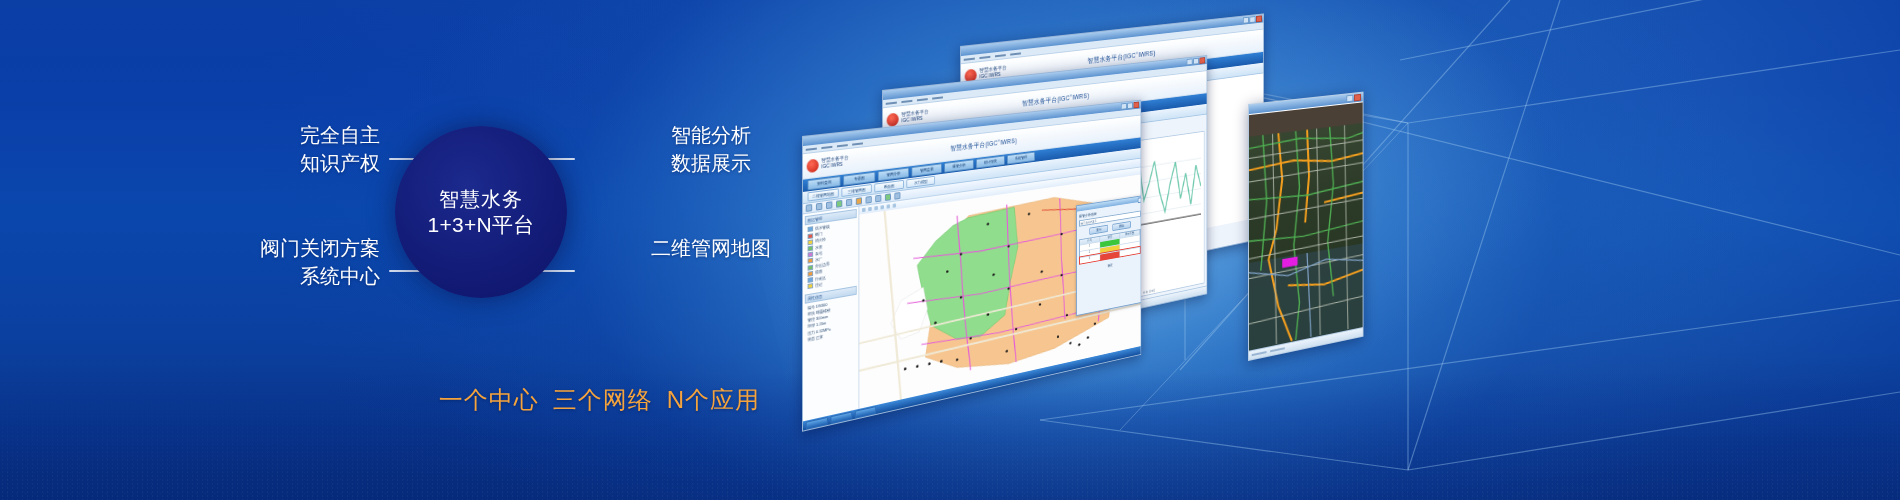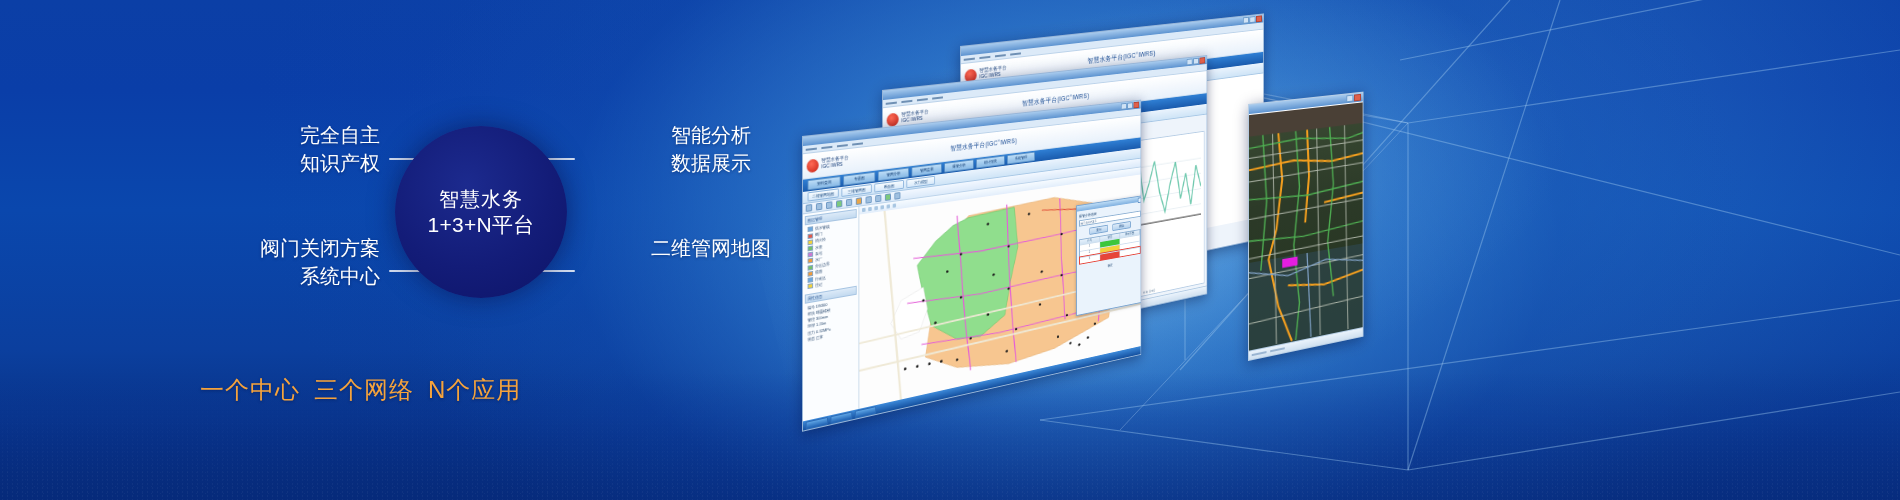--- a/index.html
+++ b/index.html
@@ -66,21 +66,21 @@
   .lbl-tr{left:596px;top:121px;width:230px;}
   .lbl-br{left:596px;top:234px;width:230px;}
 
   .conn{position:absolute;height:2px;background:rgba(255,255,255,.82);border-radius:2px;}
   .conn-tl{left:389px;top:158px;width:62px;}
   .conn-tr{left:513px;top:158px;width:62px;}
   .conn-bl{left:389px;top:270px;width:72px;}
   .conn-br{left:503px;top:270px;width:72px;}
 
   .tagline{
-    position:absolute;left:200px;top:374px;width:560px;text-align:left;
+    position:absolute;left:200px;top:384px;width:560px;text-align:right;
     color:#f5a33c;font-size:24px;letter-spacing:1px;white-space:nowrap;
     text-shadow:0 1px 3px rgba(0,20,70,.45);
   }
   .tagline .sp{display:inline-block;width:14px;}
 
   
   .stack{position:absolute;left:960px;top:46px;width:760px;height:400px;}
 
   .win{
     position:absolute;background:#eef4fb;border:1px solid #98b6d8;

